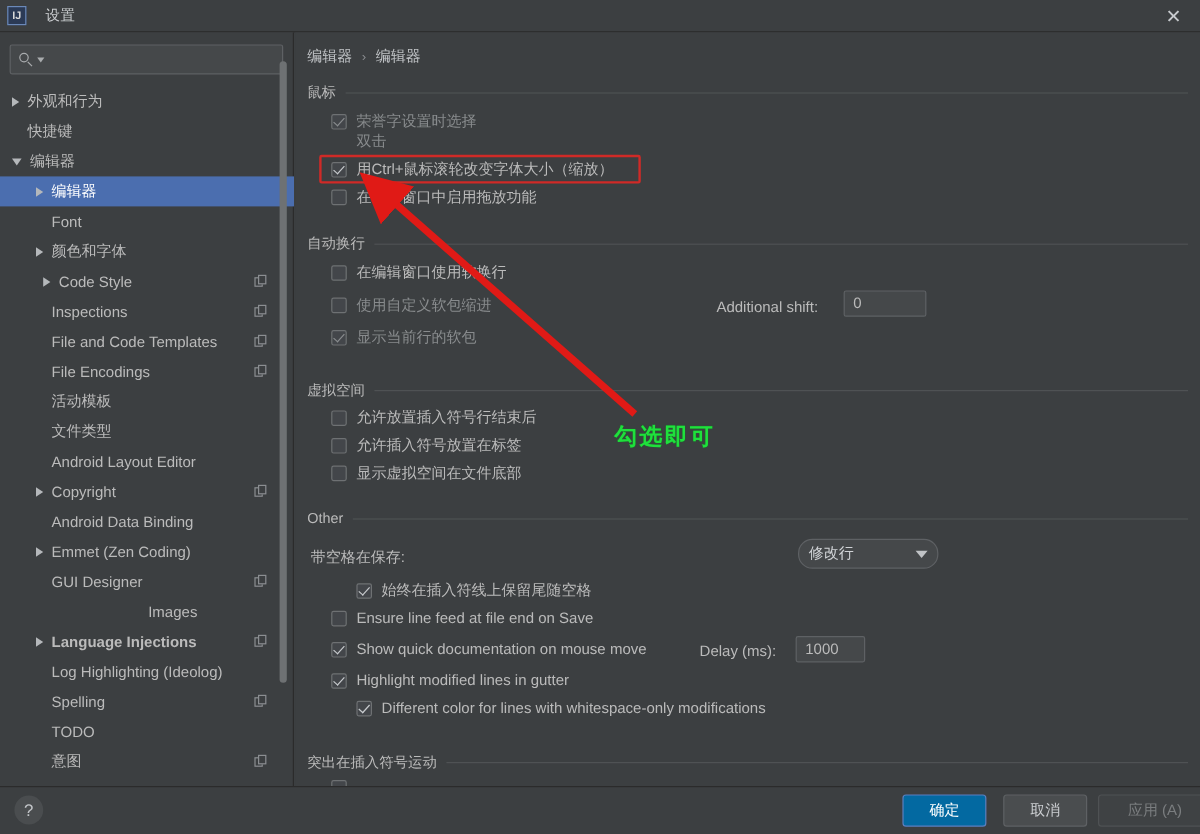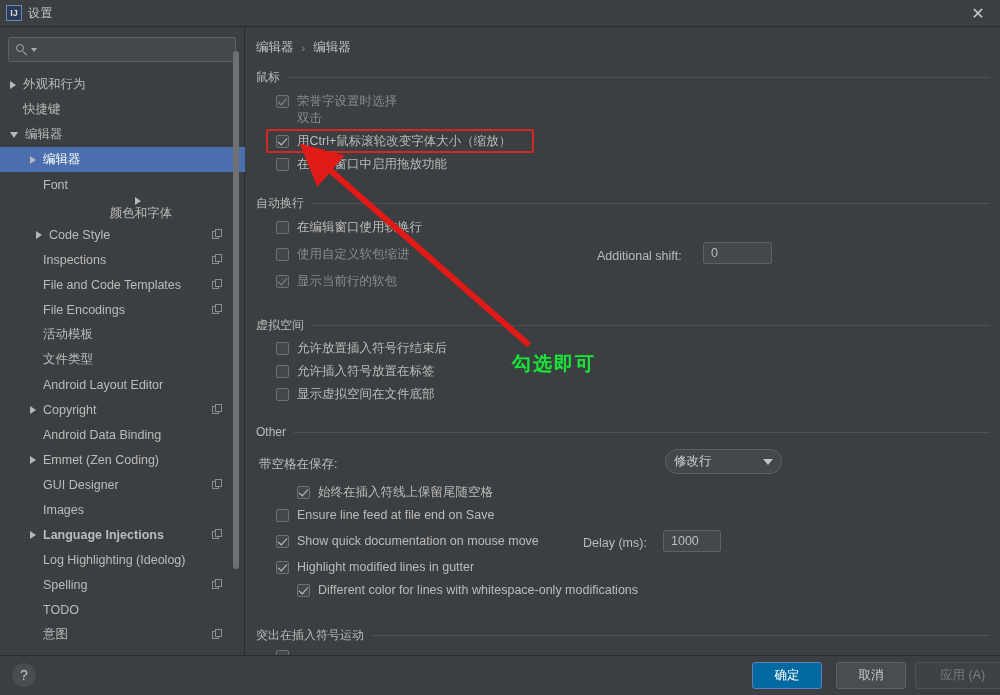--- a/index.html
+++ b/index.html
@@ -17,21 +17,21 @@
     background: #3c3f41; border-bottom: 1px solid #2b2b2b;
     display: flex; align-items: center;
   }
   .app-icon {
     width: 16px; height: 16px; margin-left: 6px;
     background: #2b3a55; border: 1px solid #6b89b8;
     display: flex; align-items: center; justify-content: center;
     font-size: 9px; color: #d8d8d8; font-weight: bold; line-height: 1;
   }
   .title-text {
-    margin-left: 6px; font-size: 12px; color: #c8cbce; letter-spacing: .5px;
+    margin-left: 16px; font-size: 12px; color: #c8cbce; letter-spacing: .5px;
   }
   .close-btn {
     position: absolute; right: 0; top: 0; width: 44px; height: 27px;
     display: flex; align-items: center; justify-content: center;
     color: #c8cbce; font-size: 16px; font-family: "DejaVu Sans", sans-serif;
     cursor: pointer;
   }
 
   
   .sidebar {
@@ -224,21 +224,21 @@
           <span class="tree-label">编辑器</span>
         </div>
         <div class="tree-item selected" style="padding-left: 30px;">
           <span class="tree-arrow"></span>
           <span class="tree-label">编辑器</span>
         </div>
         <div class="tree-item" style="padding-left: 30px;">
           <span class="tree-arrow hidden"></span>
           <span class="tree-label">Font</span>
         </div>
-        <div class="tree-item" style="padding-left: 30px; flex-direction: column;">
+        <div class="tree-item" style="padding-left: 30px;">
           <span class="tree-arrow"></span>
           <span class="tree-label">颜色和字体</span>
         </div>
         <div class="tree-item" style="padding-left: 36px;">
           <span class="tree-arrow"></span>
           <span class="tree-label">Code Style</span>
           <span class="tree-badge">
             <i class="b1"></i>
             <i class="b2"></i>
           </span>
@@ -296,21 +296,21 @@
           <span class="tree-label">Emmet (Zen Coding)</span>
         </div>
         <div class="tree-item" style="padding-left: 30px;">
           <span class="tree-arrow hidden"></span>
           <span class="tree-label">GUI Designer</span>
           <span class="tree-badge">
             <i class="b1"></i>
             <i class="b2"></i>
           </span>
         </div>
-        <div class="tree-item" style="padding-left: 30px;">
+        <div class="tree-item" style="padding-left: 30px; justify-content: center;">
           <span class="tree-arrow hidden"></span>
           <span class="tree-label">Images</span>
         </div>
         <div class="tree-item" style="padding-left: 30px; font-weight: bold;">
           <span class="tree-arrow"></span>
           <span class="tree-label">Language Injections</span>
           <span class="tree-badge">
             <i class="b1"></i>
             <i class="b2"></i>
           </span>

